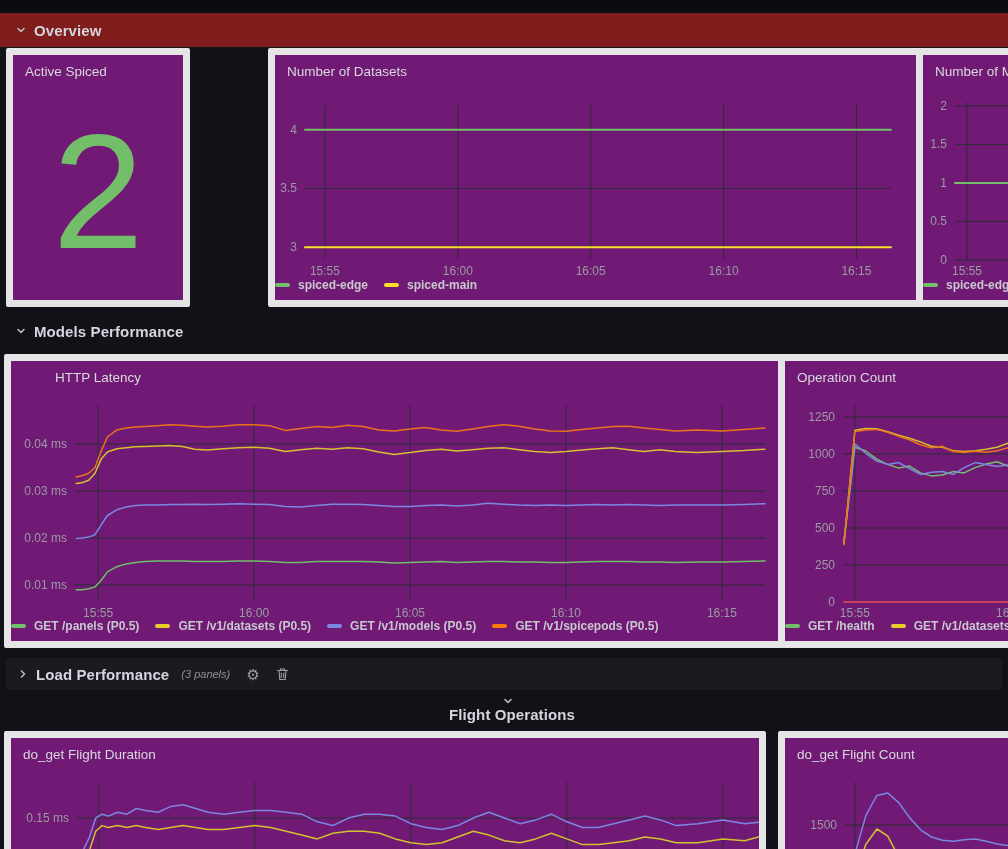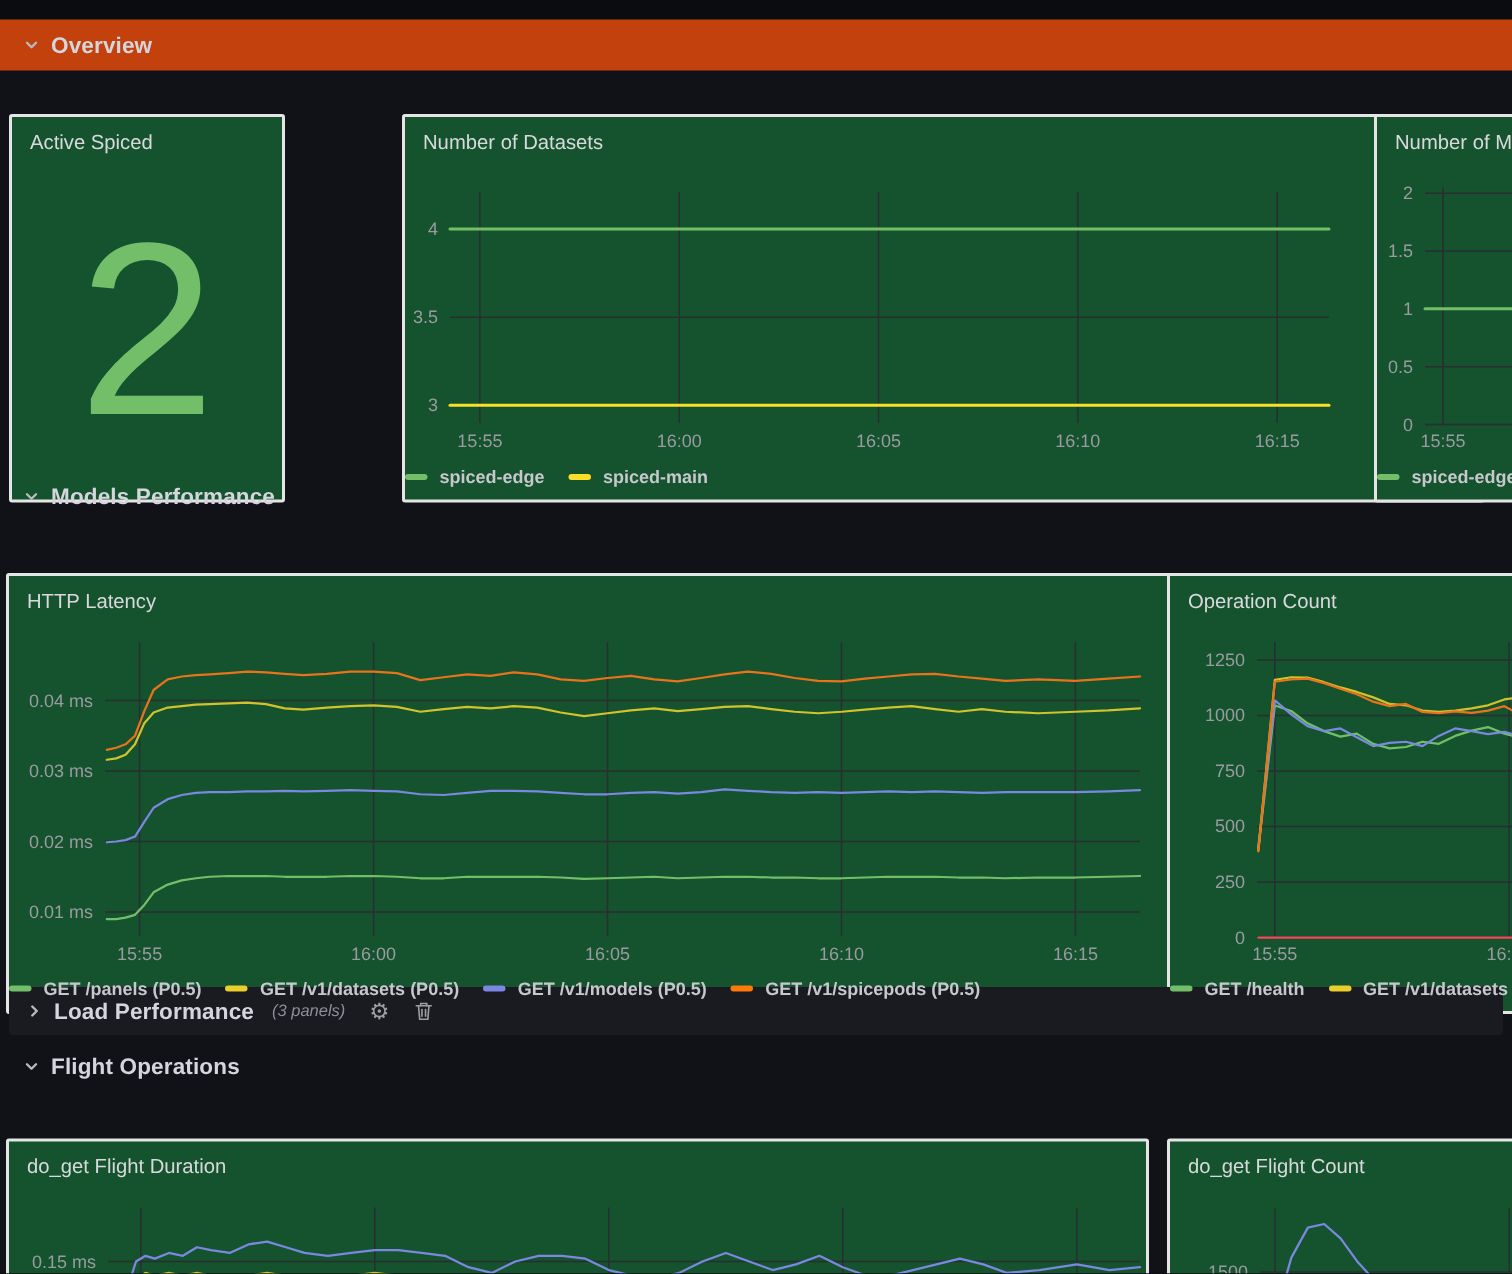--- a/index.html
+++ b/index.html
@@ -1,32 +1,32 @@
 <!DOCTYPE html>
 <html><head>
 <meta charset="utf-8">
 <style>
   html,body{margin:0;padding:0;background:#0b0c0e;}
   .dashboard{position:relative;width:1008px;height:849px;overflow:hidden;background:#111217;
     font-family:"Liberation Sans",sans-serif;color:#d8d9da;}
   .topbar{position:absolute;left:0;top:0;width:1008px;height:13px;background:#0b0c0f;}
   .row-header{position:absolute;display:flex;align-items:center;cursor:pointer;}
-  #hdr-overview{left:0;top:13px;width:1008px;height:34px;background:#c2410c;padding-left:16px;box-sizing:border-box;}
+  #hdr-overview{left:0;top:13px;width:1008px;height:34px;background:#7f1d1d;padding-left:16px;box-sizing:border-box;}
   #hdr-latency{left:0;top:316px;width:1008px;height:30px;padding-left:16px;box-sizing:border-box;}
   #hdr-load{left:6px;top:658px;width:996px;height:32px;background:#1a1b21;border-radius:2px;padding-left:12px;box-sizing:border-box;}
-  #hdr-flight{left:0;top:696px;width:1008px;height:30px;padding-left:16px;box-sizing:border-box;}
+  #hdr-flight{left:0;top:696px;width:1008px;height:30px;padding-left:16px;box-sizing:border-box;flex-direction:column;}
   .chev{display:inline-flex;margin-right:8px;align-items:center;}
   .section-title{font-size:15px;font-weight:700;color:#d5d5dd;letter-spacing:.1px;}
   .meta{font-style:italic;font-size:11px;color:#8e8e96;margin-left:12px;}
   .hdr-icon{margin-left:16px;color:#9d9da3;display:inline-flex;align-items:center;font-size:15px;line-height:1;}
-  .panel{position:absolute;background:#14532d;border:2px solid #e5e5e5;border-radius:2px;overflow:hidden;box-sizing:border-box;margin-top:28px;}
+  .panel{position:absolute;background:#701a75;border:7px solid #e5e5e5;border-radius:2px;overflow:hidden;box-sizing:border-box;}
   #p-active{left:6px;top:48px;width:184px;height:259px;}
   #p-datasets{left:268px;top:48px;width:722px;height:259px;}
   #p-models{left:916px;top:48px;width:634px;height:259px;}
-  #p-http{left:4px;top:354px;width:853px;height:294px;}
+  #p-http{left:4px;top:354px;width:853px;height:294px;padding-left:32px;}
   #p-opcount{left:778px;top:354px;width:762px;height:294px;}
   #p-flightdur{left:4px;top:731px;width:762px;height:294px;}
   #p-flightcount{left:778px;top:731px;width:762px;height:294px;}
   .panel-title{padding:9px 12px 0;font-size:13.5px;font-weight:500;color:#d8d9dc;position:relative;z-index:2;}
   .chart-svg{position:absolute;left:0;top:0;z-index:1;}
   .legend{position:absolute;left:0;bottom:8px;display:flex;gap:16px;white-space:nowrap;z-index:2;font-weight:bold;}
   .legend-item{display:flex;align-items:center;gap:8px;font-size:12px;color:#c7c8cd;cursor:pointer;}
   .swatch{width:15px;height:4px;border-radius:2px;display:inline-block;flex:0 0 auto;}
   .stat-value{position:absolute;left:0;right:0;top:28px;bottom:0;display:flex;align-items:center;justify-content:center;
     font-size:164px;font-weight:500;line-height:1;}

